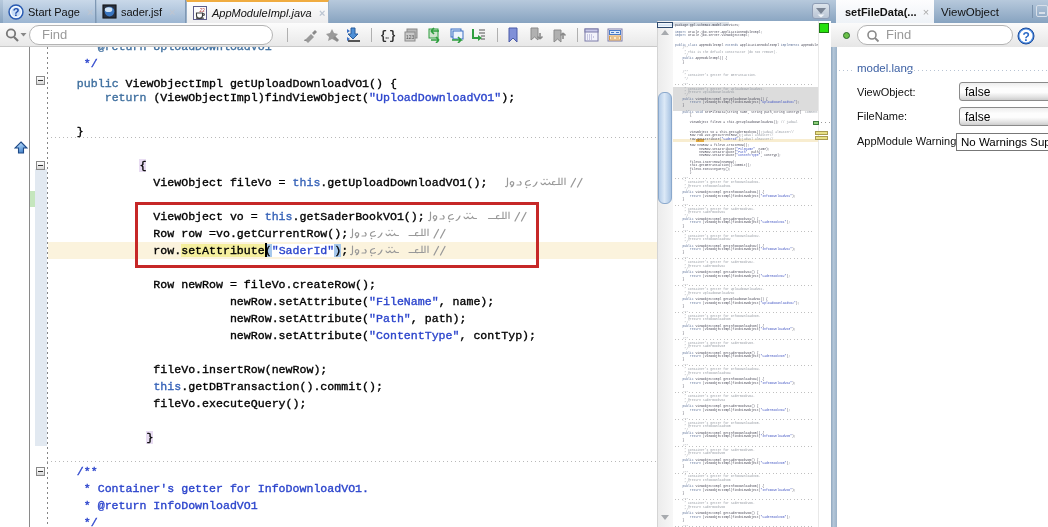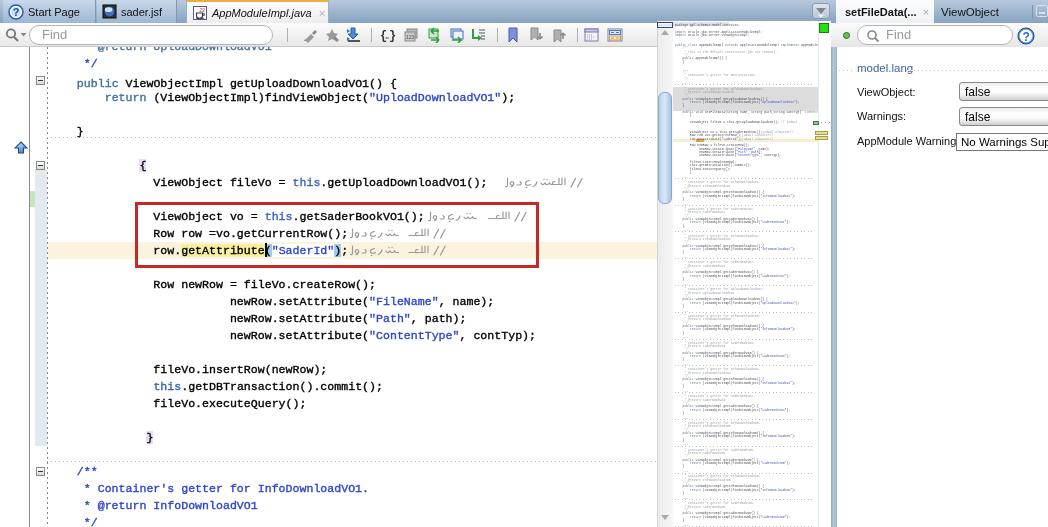--- a/index.html
+++ b/index.html
@@ -57,21 +57,21 @@
 <div id="root">
 
 <div id="tabbar" class="abs"></div>
 <div class="tab inactive" style="left:3px;width:93px">
  <svg width="16" height="16" viewBox="0 0 16 16" style="margin-right:4px;flex:none">
         <circle cx="8" cy="8" r="7" fill="#9cc4f0" stroke="#2a5ab0" stroke-width="1.4"></circle>
         <circle cx="8" cy="8" r="5.4" fill="#c8def8" stroke="#fff" stroke-width="1.2"></circle>
         <text x="4.8" y="12" font-size="11" font-weight="bold" fill="#1c4aa8">?</text>
       </svg>
  Start Page <span class="tabx">×</span></div>
-<div class="tab inactive" style="left:97px;width:80px">
+<div class="tab inactive" style="left:97px;width:89px">
  <svg width="15" height="15" viewBox="0 0 16 16" style="margin-right:4px;flex:none">
         <rect x="1" y="1" width="14" height="14" fill="#28303e" stroke="#111"></rect>
         <circle cx="8" cy="8" r="5.2" fill="#3a76c0"></circle>
         <ellipse cx="7" cy="6" rx="4" ry="2.6" fill="#cfe2f4"></ellipse>
       </svg>
  sader.jsf <span class="tabx">×</span></div>
 <div class="tab active" style="left:186px;width:143px;font-style:italic">
  <svg width="16" height="16" viewBox="0 0 16 16" style="margin-right:4px;flex:none">
         <rect x="1.5" y="1.5" width="13" height="13" fill="#fbfbfd" stroke="#5c5c8a"></rect>
         <text x="7.5" y="6.5" font-size="4.5" fill="#b03030">23</text>
@@ -172,21 +172,21 @@
 <div class="dotl" style="top:414px"></div>
 <div class="cl" style="top:-9px"><span style="color:#3F6F9F">     * @return UploadDownloadVO1</span></div>
 <div class="cl" style="top:8px"><span style="color:#2B44CC">     */</span></div>
 <div class="cl" style="top:28px">    <span style="color:#3F6F9F">public</span> ViewObjectImpl getUploadDownloadVO1() {</div>
 <div class="cl" style="top:42px">        <span style="color:#3F6F9F">return</span> (ViewObjectImpl)findViewObject(<span style="color:#2B44CC">"UploadDownloadVO1"</span>);</div>
 <div class="cl" style="top:76px">    }</div>
 <div class="cl" style="top:110px">             <span class="brace">{</span></div>
 <div class="cl" style="top:127px">               ViewObject fileVo = <span style="color:#3763B8">this</span>.getUploadDownloadVO1();</div>
 <div class="cl" style="top:161px">               ViewObject vo = <span style="color:#3763B8">this</span>.getSaderBookVO1();</div>
 <div class="cl" style="top:178px">               Row row =vo.getCurrentRow();</div>
-<div class="cl" style="top:195px">               row.<span class="occ">getAttribute</span><span class="psel">(</span><span style="color:#2B44CC;background:#fff">"SaderId"</span><span class="psel">)</span>;</div>
+<div class="cl" style="top:195px">               row.<span class="occ">setAttribute</span><span class="psel">(</span><span style="color:#2B44CC;background:#fff">"SaderId"</span><span class="psel">)</span>;</div>
 <div class="cl" style="top:229px">               Row newRow = fileVo.createRow();</div>
 <div class="cl" style="top:246px">                          newRow.setAttribute(<span style="color:#2B44CC">"FileName"</span>, name);</div>
 <div class="cl" style="top:263px">                          newRow.setAttribute(<span style="color:#2B44CC">"Path"</span>, path);</div>
 <div class="cl" style="top:280px">                          newRow.setAttribute(<span style="color:#2B44CC">"ContentType"</span>, contTyp);</div>
 <div class="cl" style="top:314px">               fileVo.insertRow(newRow);</div>
 <div class="cl" style="top:331px">               <span style="color:#3763B8">this</span>.getDBTransaction().commit();</div>
 <div class="cl" style="top:348px">               fileVo.executeQuery();</div>
 <div class="cl" style="top:382px">              <span class="brace">}</span></div>
 <div class="cl" style="top:416px"><span style="color:#2B44CC">    /**</span></div>
 <div class="cl" style="top:433px"><span style="color:#2B44CC">     * Container's getter for InfoDownloadVO1.</span></div>
@@ -330,18 +330,18 @@
       <circle cx="9" cy="9" r="6.5" fill="#fff"></circle>
       <text x="5.5" y="13.5" font-size="12" font-weight="bold" fill="#2a6ac8">?</text>
     </svg>
 
 <div id="rpanel" class="abs"></div>
 <div id="splitv" class="abs"></div>
 <div id="jlang">model.lang</div>
 <div class="dotlead" style="left:839px;width:14px"></div>
 <div class="dotlead" style="left:906px;width:141px"></div>
 <div class="rlabel" style="left:857px;top:86px">ViewObject:</div>
-<div class="rlabel" style="left:857px;top:110px">Warnings:</div>
+<div class="rlabel" style="left:857px;top:110px">FileName:</div>
 <div class="rlabel" style="left:857px;top:135px">AppModule Warnings:</div>
 <div class="combo" style="top:82px">false</div>
 <div class="combo" style="top:107px">false</div>
 <div id="sfield">No Warnings Supp</div>
 
 </div>
 </body></html>

